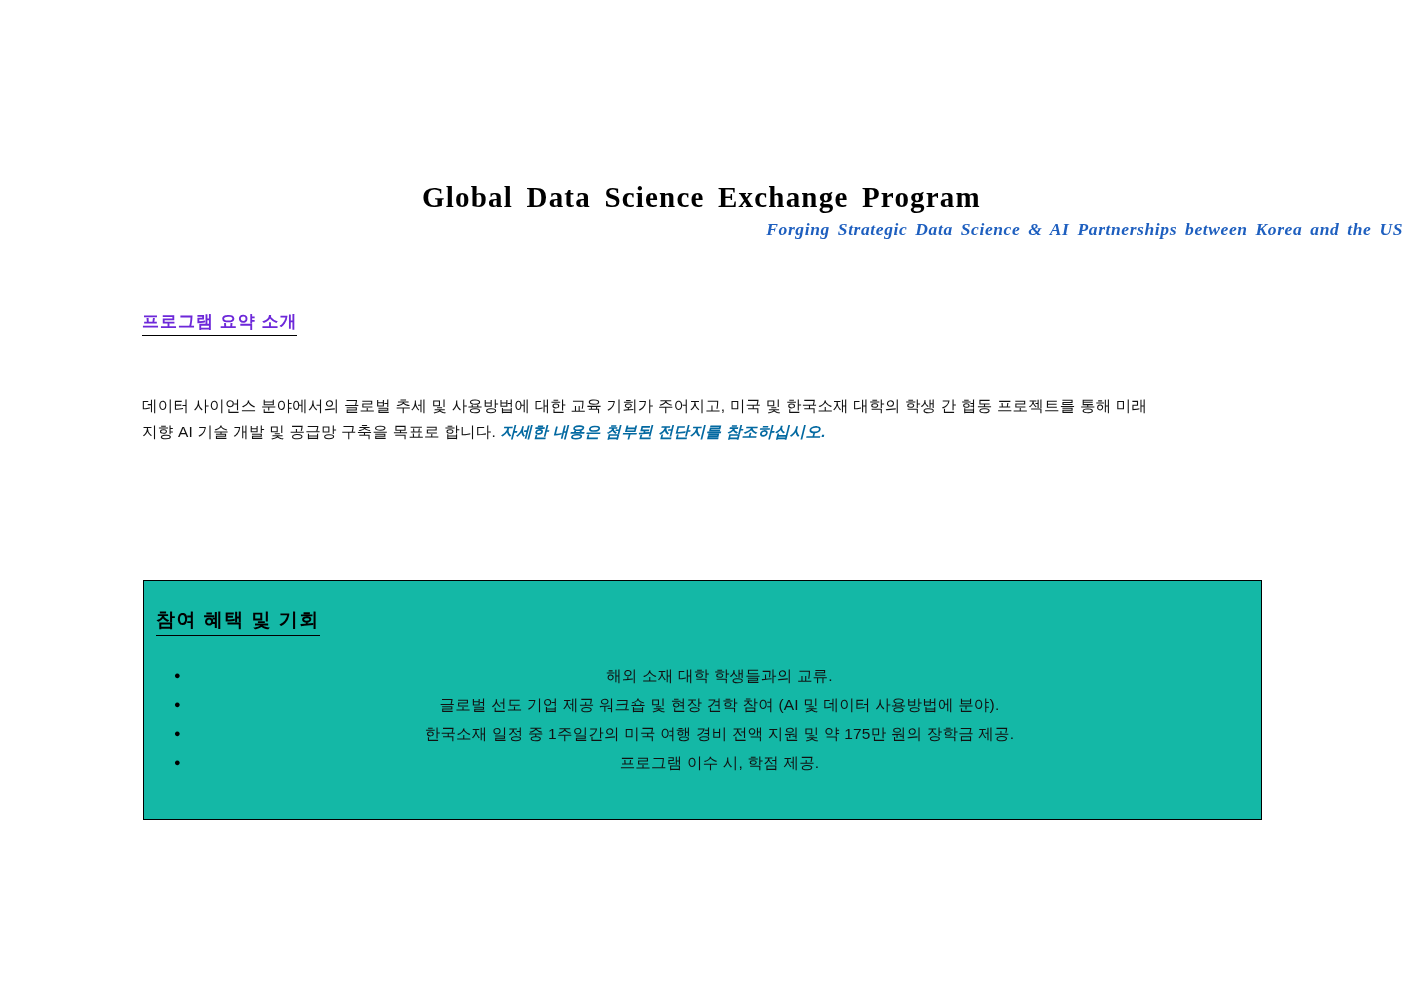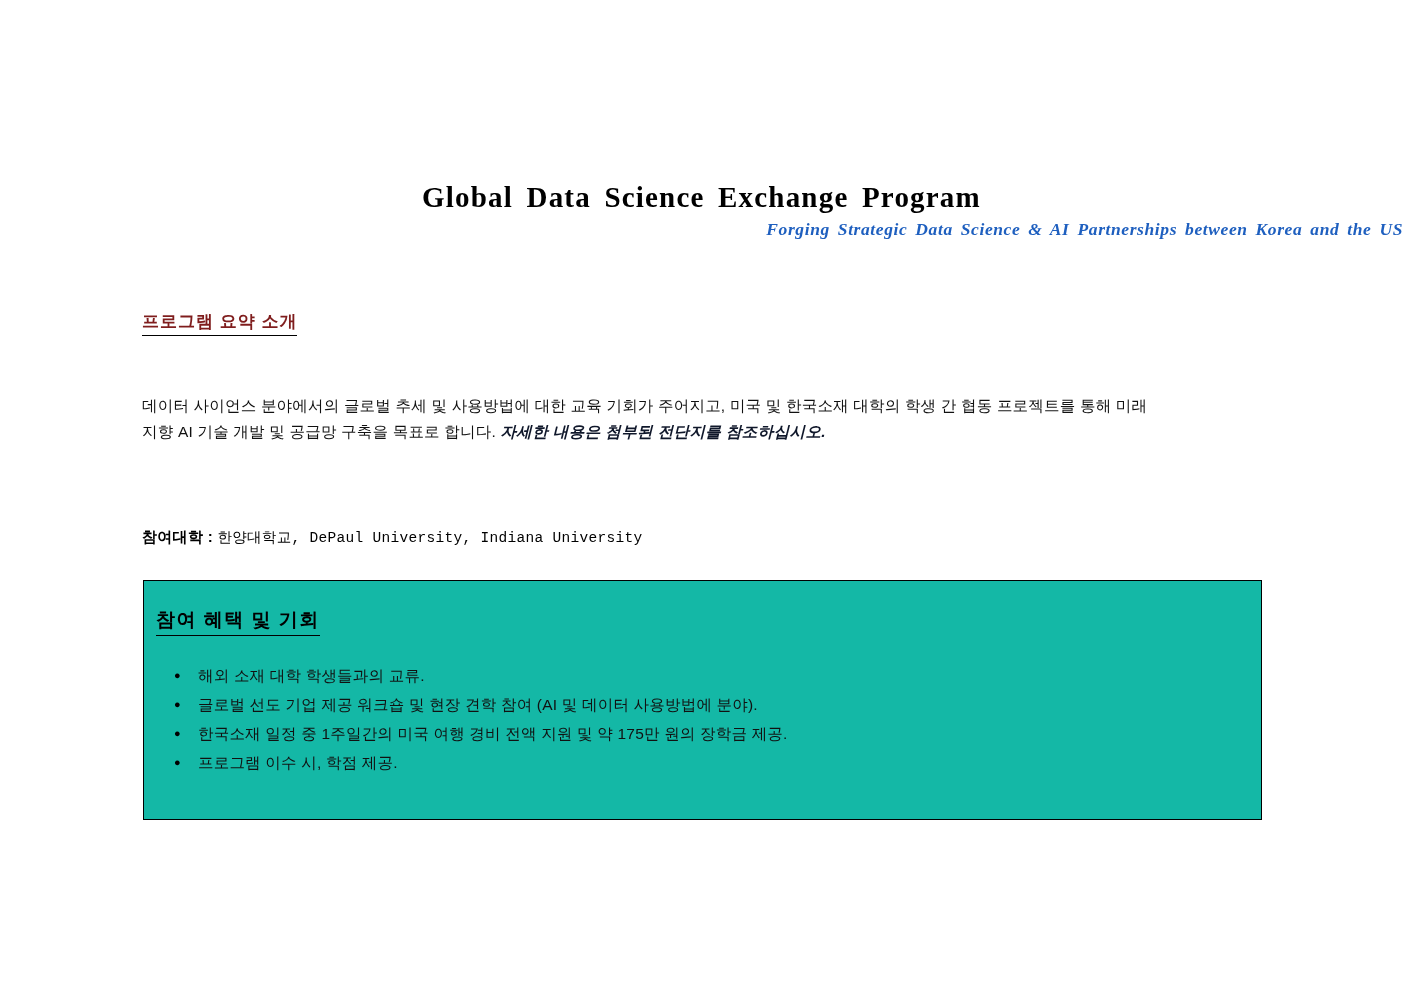--- a/index.html
+++ b/index.html
@@ -50,41 +50,41 @@
     color: #1e5fbf;
   }
   .section-heading {
     position: absolute;
     left: 142px;
     top: 310px;
     font-family: "Liberation Sans", sans-serif;
     font-weight: bold;
     font-size: 17px;
     letter-spacing: 1px;
-    color: #7f1d1d;
+    color: #6d28d9;
     border-bottom: 1.5px solid #000000;
     padding-bottom: 2px;
     display: inline-block;
   }
   .body-block {
     position: absolute;
     left: 142px;
     top: 393px;
     width: 1120px;
     font-family: "Liberation Sans", sans-serif;
     font-size: 15.5px;
     line-height: 26px;
     color: #111111;
     letter-spacing: 0.2px;
   }
   .body-block .line {
     white-space: nowrap;
   }
   .emph-note {
-    color: #0f172a;
+    color: #0369a1;
     font-style: italic;
     font-weight: bold;
     letter-spacing: 0.4px;
   }
   .participants {
     position: absolute;
     left: 142px;
     top: 528px;
     font-family: "Liberation Sans", sans-serif;
     font-size: 15px;
@@ -121,20 +121,21 @@
     display: inline-block;
   }
   .benefits-list {
     position: absolute;
     left: 22px;
     top: 80px;
     right: 20px;
     margin: 0;
     padding: 0;
     list-style: none;
+    text-align: center;
   }
   .benefits-list li {
     font-family: "Liberation Sans", sans-serif;
     font-size: 15.5px;
     line-height: 29px;
     color: #111111;
     letter-spacing: 0.2px;
     position: relative;
     padding-left: 32px;
     white-space: nowrap;
@@ -158,23 +159,20 @@
 
   <div class="doc-subtitle">Forging  Strategic  Data  Science  &amp;  AI  Partnerships  between  Korea  and  the  US</div>
 
   <div class="section-heading">프로그램 요약 소개</div>
 
   <div class="body-block">
     <div class="line">데이터 사이언스 분야에서의 글로벌 추세 및 사용방법에 대한 교육 기회가 주어지고, 미국 및 한국소재 대학의 학생 간 협동 프로젝트를 통해 미래</div>
     <div class="line"><span>지향 AI 기술 개발 및 공급망 구축을 목표로 합니다. </span><span class="emph-note">자세한 내용은 첨부된 전단지를 참조하십시오.</span></div>
   </div>
 
-  <div class="participants">
-    <span class="label">참여대학 : </span><span class="value">한양대학교, DePaul University, Indiana University</span>
-  </div>
 
   <div class="benefits-box">
     <div class="benefits-title">참여 혜택 및 기회</div>
     <ul class="benefits-list">
       <li>해외 소재 대학 학생들과의 교류.</li>
       <li>글로벌 선도 기업 제공 워크숍 및 현장 견학 참여 (AI 및 데이터 사용방법에 분야).</li>
       <li>한국소재 일정 중 1주일간의 미국 여행 경비 전액 지원 및 약 175만 원의 장학금 제공.</li>
       <li>프로그램 이수 시, 학점 제공.</li>
     </ul>
   </div>

